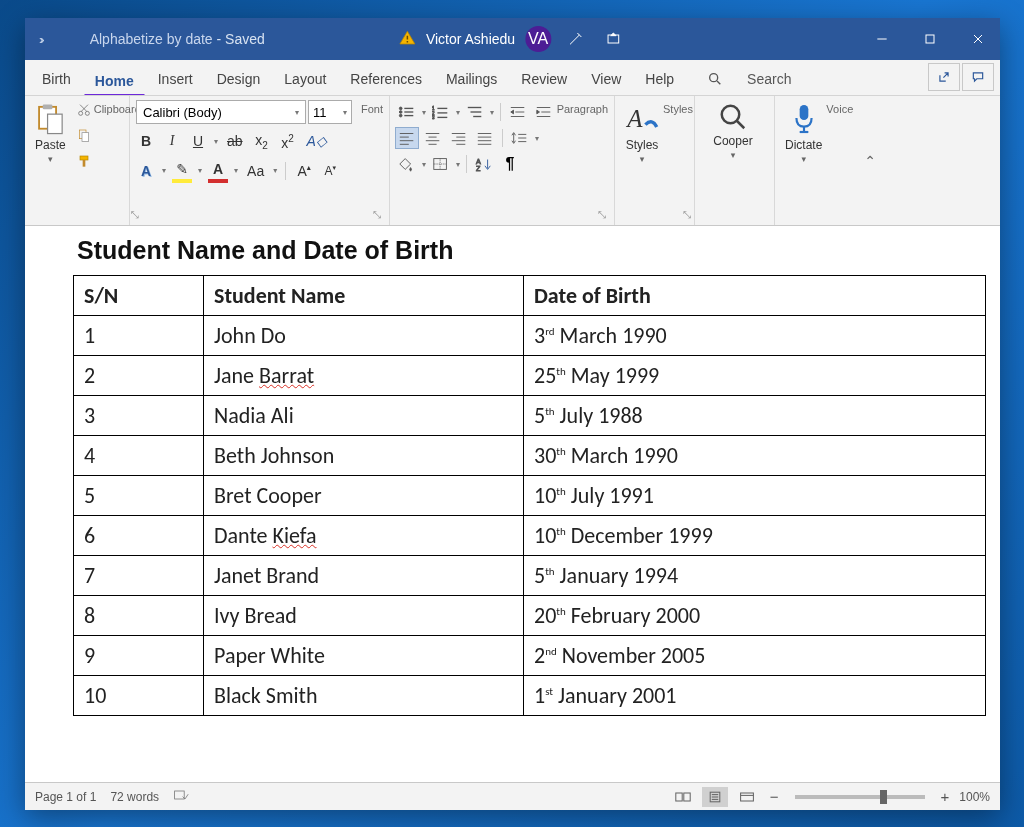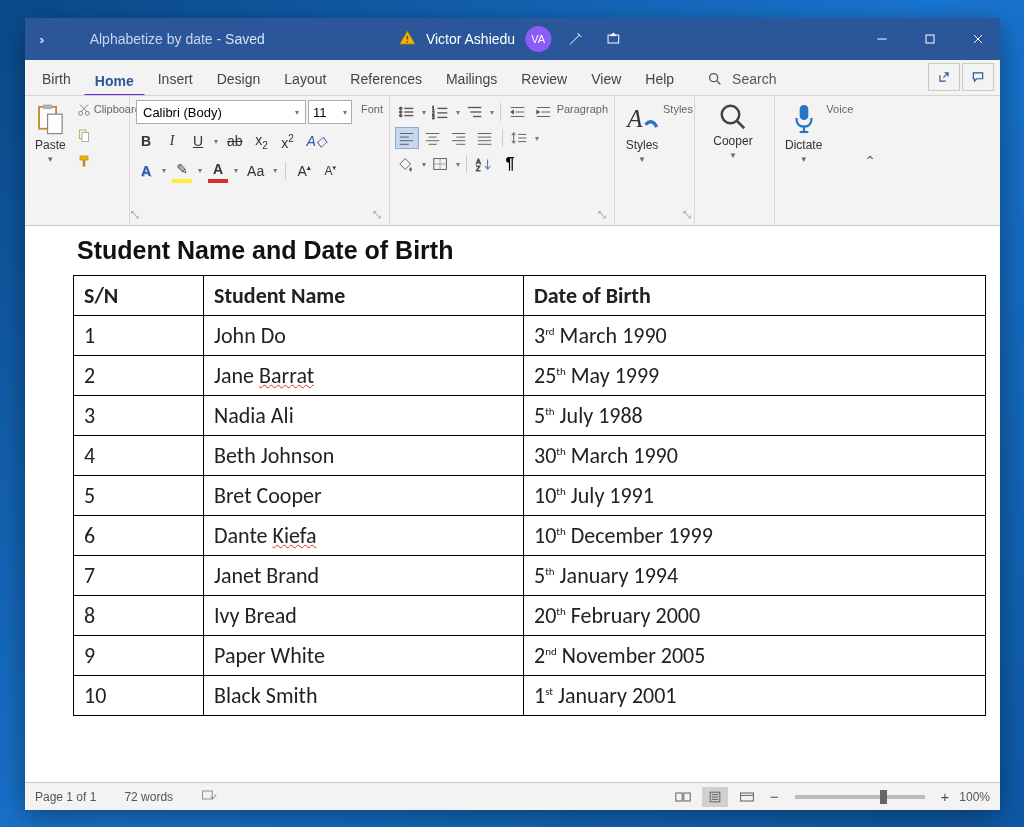--- a/index.html
+++ b/index.html
@@ -32,21 +32,21 @@
     color: #fff;
     font-size: 14px;
     position: relative;
   }
   .titlebar-left { display:flex; align-items:center; padding-left:14px; gap:8px;}
   .titlebar-chev { font-size:13px; letter-spacing:-3px; color:#c6d4ea;}
   .doc-title { margin-left: 40px; color:#c8d6ed;}
   .doc-saved { color:#d7e2f1;}
   .titlebar-center { position:absolute; left:50%; transform:translateX(-50%); display:flex; align-items:center; gap:10px;}
   .warn-icon svg { width:18px; height:18px;}
-  .user-avatar { width:26px; height:26px; border-radius:50%; background:#8b5cf6; display:flex; align-items:center; justify-content:center; font-size:11px; color:#fff;}
+  .user-avatar { width:26px; height:26px; border-radius:50%; background:#4c1d95; display:flex; align-items:center; justify-content:center; font-size:16px; color:#fff;}
   .titlebar-right { margin-left:auto; display:flex; align-items:center; gap:4px;}
   .tb-icon { width:44px; height:42px; display:flex; align-items:center; justify-content:center; color:#fff;}
   .tb-icon svg { width:16px; height:16px; stroke:#fff; fill:none; stroke-width:1.5;}
   
   .menubar {
     height: 36px;
     background: #f3f3f3;
     border-bottom: 1px solid #d4d4d4;
     display:flex;
     align-items:flex-end;
@@ -61,21 +61,21 @@
     cursor:pointer;
     border:1px solid transparent;
     border-bottom:none;
   }
   .menu-tab.active {
     color: #2b579a;
     font-weight:600;
     border-bottom: 1px solid #6d28d9;
     padding-bottom:5px;
   }
-  .search-region { margin-left: 20px; display:flex; align-items:center; gap:9px; color:#565656; font-size:14px; flex:1; padding-bottom:8px;}
+  .search-region { margin-left: 20px; display:flex; align-items:center; gap:24px; color:#565656; font-size:14px; flex:1; padding-bottom:8px;}
   .search-region svg { width:16px; height:16px; stroke:#565656; fill:none; stroke-width:2;}
   .menubar-right { display:flex; align-items:center; gap:2px; padding-bottom:4px;}
   .mb-icon { width:32px; height:28px; border:1px solid #c8c8c8; display:flex; align-items:center; justify-content:center;}
   .mb-icon svg { width:14px; height:14px;}
   
   .ribbon {
     background:#f3f3f3;
     border-bottom:1px solid #c8c8c8;
     display:flex;
     align-items:stretch;
@@ -136,21 +136,21 @@
   
   .statusbar {
     height:28px;
     background:#f3f3f3;
     border-top:1px solid #c8c8c8;
     display:flex;
     align-items:center;
     font-size:12px;
     color:#555;
     padding:0 10px;
-    gap:28px;
+    gap:14px;
   }
   .status-right { margin-left:auto; display:flex; align-items:center; gap:6px;}
   .view-btn { width:26px; height:20px; display:flex; align-items:center; justify-content:center;}
   .view-btn.active { background:#d0d0d0;}
   .view-btn svg { width:16px; height:14px; stroke:#666; fill:none; stroke-width:1.3;}
   .zoom-slider { width:130px; height:4px; background:#bbb; position:relative; margin:0 6px;}
   .zoom-slider .thumb { position:absolute; width:7px; height:14px; background:#666; top:-5px; left:85px;}
   .collapse-caret { width:30px; display:flex; align-items:center; justify-content:center; font-size:14px; color:#666;}
 </style>
 </head>

